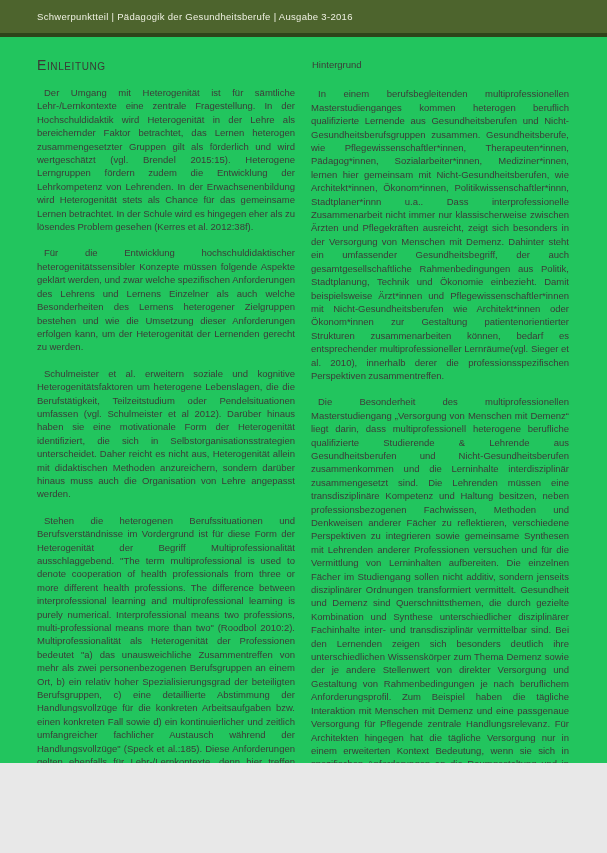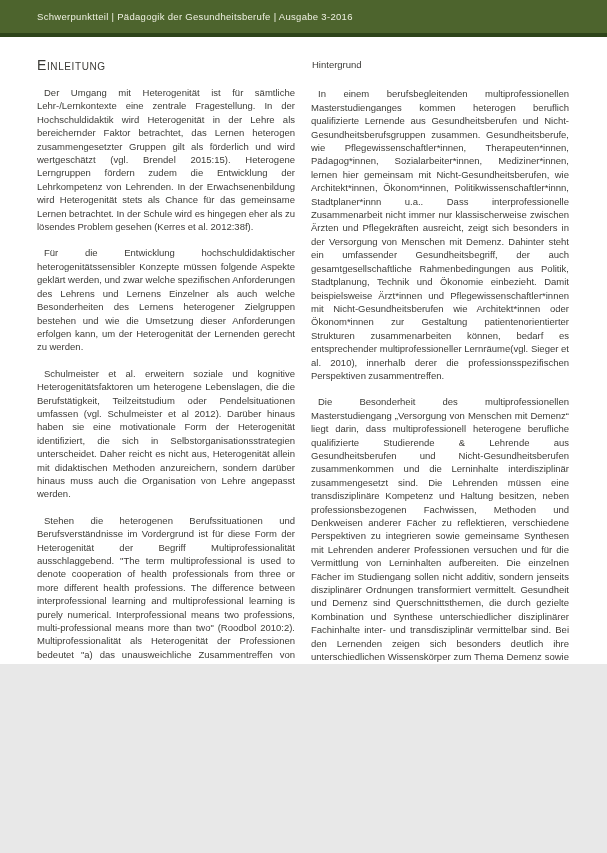--- a/index.html
+++ b/index.html
@@ -3,22 +3,22 @@
 <meta charset="utf-8">
 <style>
   html, body {
     margin: 0;
     padding: 0;
     background: #e8e8e8;
   }
   .page {
     position: relative;
     width: 607px;
-    height: 664px;
-    background: #ffffff;
+    height: 763px;
+    background: #22c55e;
     font-family: "Liberation Sans", "DejaVu Sans", sans-serif;
     color: #3d3c38;
     overflow: hidden;
     box-sizing: border-box;
   }
   .header-bar {
     height: 33px;
     background: #4d642d;
     border-bottom: 4px solid #2e441a;
     display: flex;

